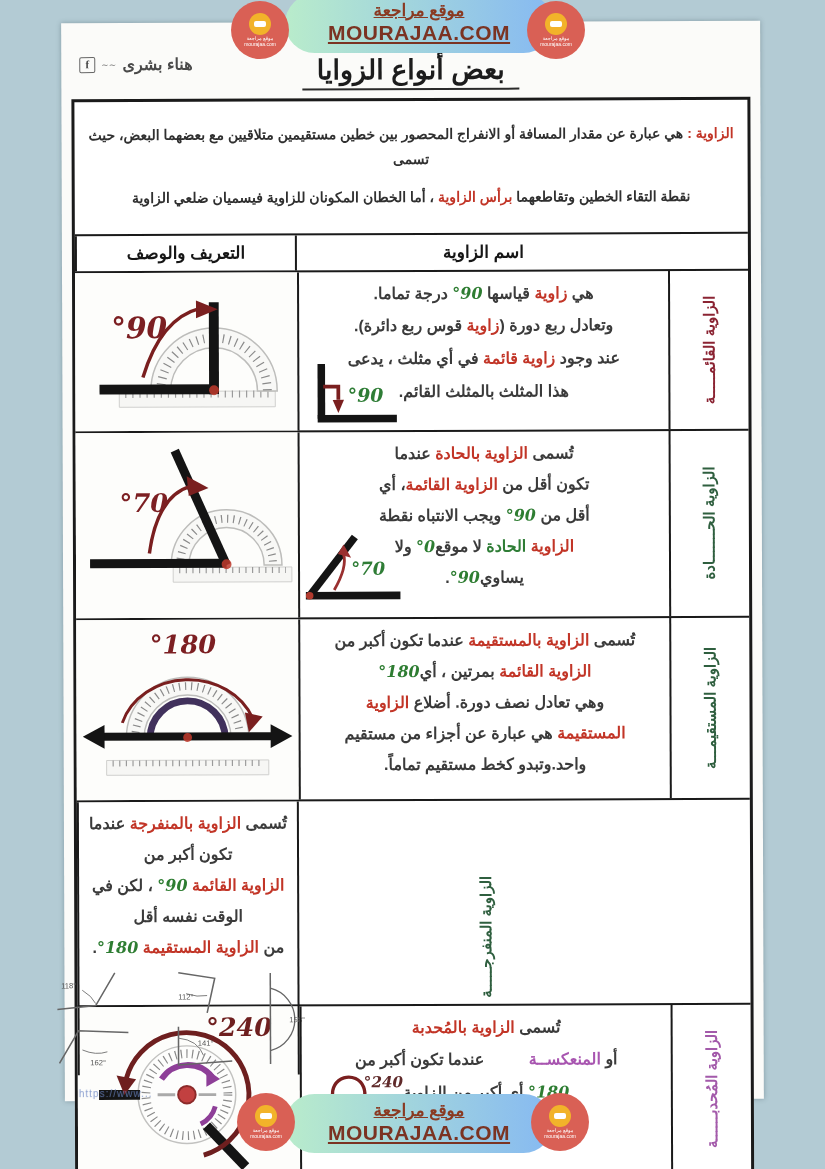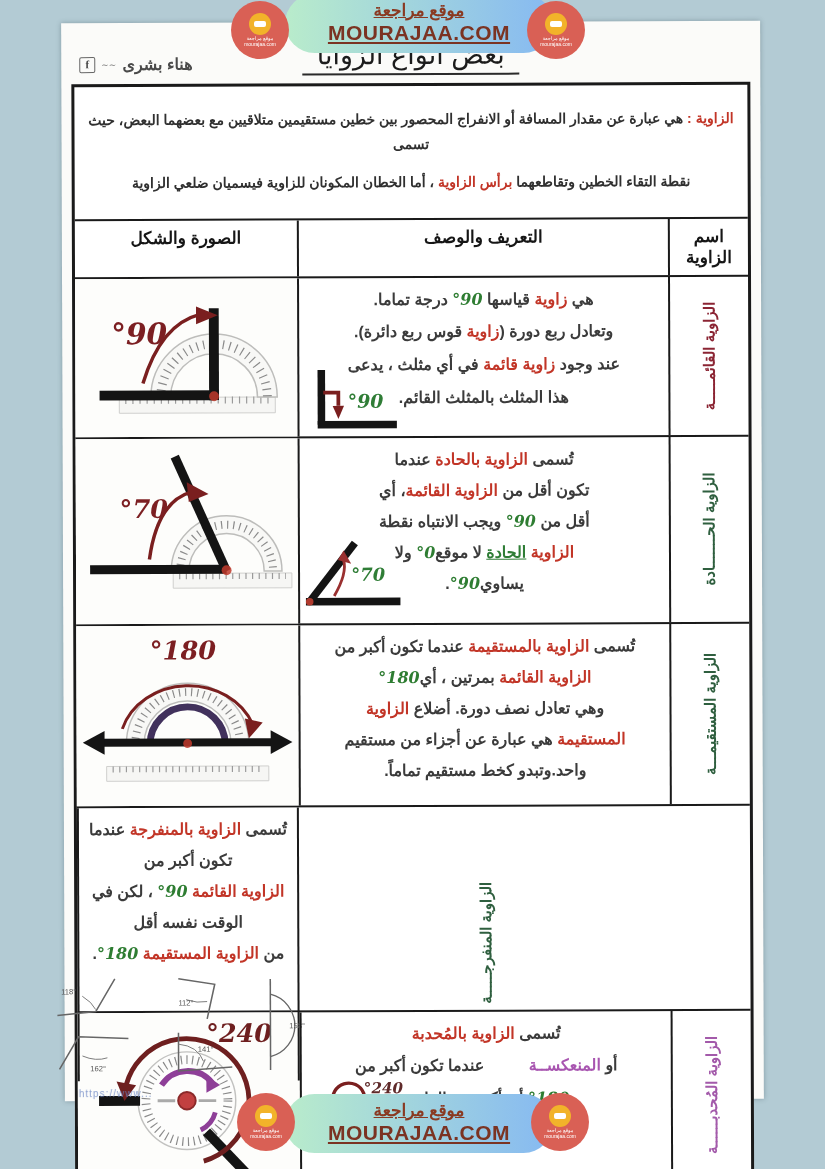--- a/index.html
+++ b/index.html
@@ -30,41 +30,41 @@
   .banner-bottom .badge.b-r{left:523px;top:3px;}
 
   
   .doc{position:absolute;left:63px;top:22px;width:699px;height:1078px;background:#fbfbf9;
        box-shadow:0 0 5px rgba(40,60,70,.35);transform:rotate(-0.2deg);z-index:1;}
   .sig{position:absolute;top:32px;left:18px;display:flex;align-items:center;gap:6px;color:#555;}
   .sig .fb{width:14px;height:14px;border:1px solid #666;border-radius:2px;font:bold 11px/13px "Liberation Serif",serif;
        text-align:center;color:#444;}
   .sig .scribble{color:#777;font:italic 9px "DejaVu Serif",serif;}
   .sig .nm{font-size:16px;font-weight:bold;direction:rtl;color:#4a4a4a;}
-  .title{margin:17px auto 8px;width:fit-content;font-size:27px;font-weight:400;color:#1c1c1c;
+  .title{margin:32px auto 8px;width:fit-content;font-size:27px;font-weight:700;color:#1c1c1c;
        direction:rtl;border-bottom:2.5px solid #2a2a2a;padding:0 14px 2px;letter-spacing:-1px;text-align:right;}
 
   .tbl{margin:0 10px;border:3px solid #1a1a1a;background:#fff;}
   .intro{border-bottom:2.5px solid #1a1a1a;padding:7px 10px 9px;text-align:center;direction:rtl;
        font-size:14px;font-weight:700;color:#303030;line-height:1.75;}
   .thead{display:grid;grid-template-columns:222px 1fr 78px;border-bottom:2.5px solid #1a1a1a;}
   .thead .cell{padding:7px 2px;text-align:center;font-size:17px;font-weight:800;color:#161616;direction:rtl;}
   .trow{display:grid;grid-template-columns:222px 1fr 78px;border-bottom:2.5px solid #1a1a1a;}
   .trow:last-child{border-bottom:none;}
   .mid{border-left:2.5px solid #1a1a1a;border-right:2.5px solid #1a1a1a;}
   .img-cell{display:flex;align-items:center;justify-content:center;background:#fdfdfb;}
   .def-cell{position:relative;padding:6px 6px 2px;text-align:center;}
   .def-cell p{margin:0;direction:rtl;font-size:16px;font-weight:700;color:#3b3b3b;}
   .lh-a p{line-height:2.05;}
   .lh-b p{line-height:1.95;}
   .name-cell{display:flex;align-items:center;justify-content:center;overflow:hidden;}
   .vname{transform:rotate(-90deg);white-space:nowrap;font-size:15px;font-weight:800;direction:rtl;}
 
   .seg-red{color:#c23527;}
-  .seg-green{color:#2f7d36;text-decoration:underline;}
+  .seg-green{color:#2f7d36;}
   .seg-purple{color:#a855b0;margin-left:40px;}
   .seg-num{color:#2e7d32;font-style:italic;font-family:"DejaVu Serif",serif;font-weight:700;}
 
   .mini{position:absolute;}
   .mini-1{left:4px;bottom:0;}
   .mini-2{left:2px;bottom:8px;}
   .mini-5{left:4px;top:64px;}
 
   .sketches{display:grid;grid-template-columns:96px 96px 74px;grid-auto-rows:52px;gap:2px;
        justify-content:center;margin-top:4px;}
@@ -108,21 +108,20 @@
     <h1 class="title">بعض أنواع الزوايا</h1>
 
     <div class="tbl">
 
       <div class="intro">
         <p><span class="seg-red">الزاوية : </span><span>هي عبارة عن مقدار المسافة أو الانفراج المحصور بين خطين مستقيمين متلاقيين مع بعضهما البعض، حيث تسمى</span></p>
         <p><span>نقطة التقاء الخطين وتقاطعهما </span><span class="seg-red">برأس الزاوية</span><span> ، أما الخطان المكونان للزاوية فيسميان ضلعي الزاوية</span></p>
       </div>
 
       <div class="thead">
-        <div class="cell">الصورة والشكل</div>
         <div class="cell mid">التعريف والوصف</div>
         <div class="cell">اسم الزاوية</div>
       </div>
 
       <div class="trow" style="height:158px">
         <div class="img-cell">
           <svg width="218" height="154" viewBox="0 0 220 156">
             <rect x="42" y="118" width="158" height="16" fill="#f6f6f4" stroke="#cfcfcd"></rect>
             <path d="M48,121 H196" stroke="#9a9a9a" stroke-width="7" stroke-dasharray="1.2 6" fill="none"></path>
             <path d="M74,118 A64,64 0 0 1 202,118 L182,118 A44,44 0 0 0 94,118 Z" fill="#f8f8f6" stroke="#bdbdbb" stroke-width="1.5"></path>

